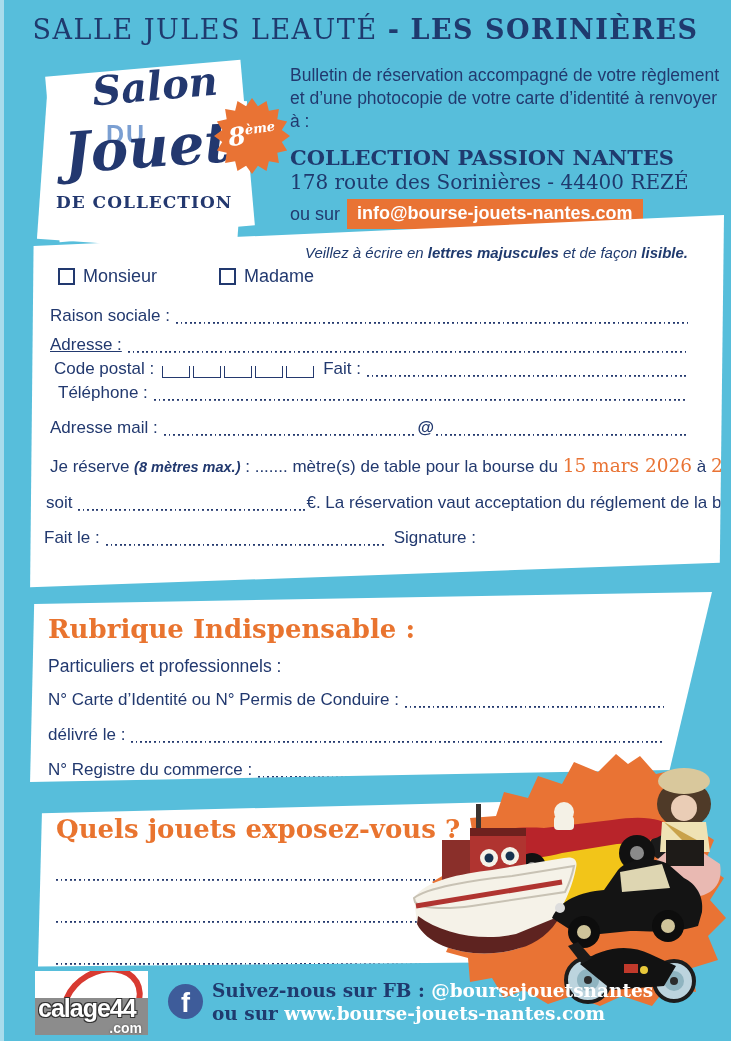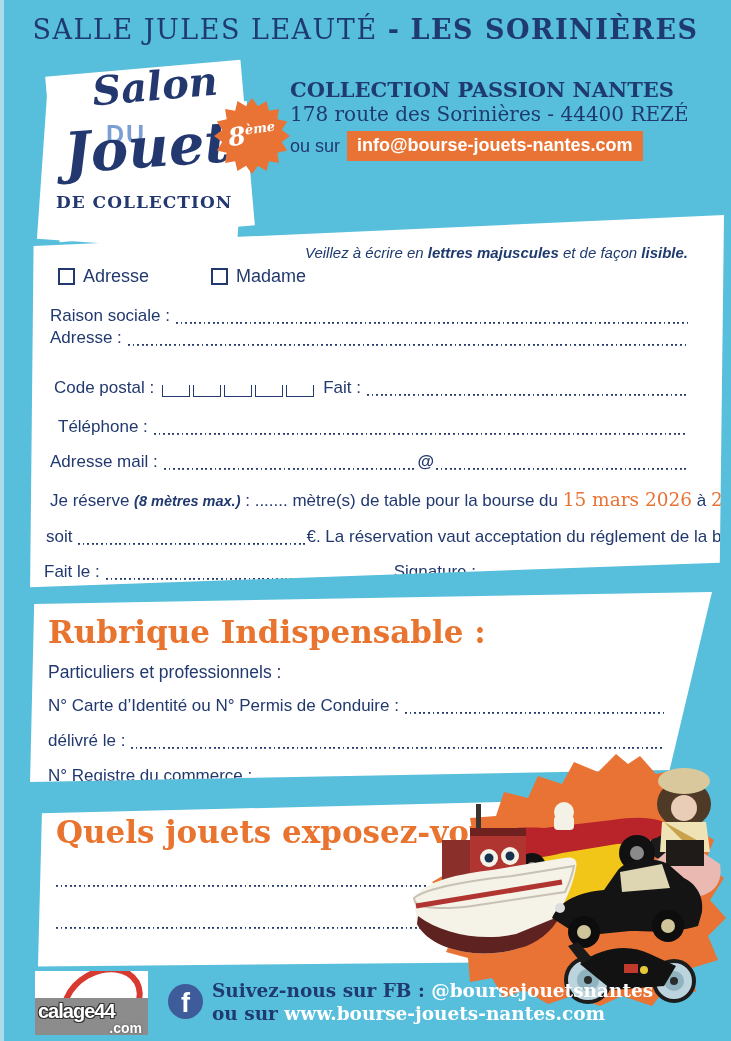--- a/index.html
+++ b/index.html
@@ -66,32 +66,32 @@
     background-image:repeating-linear-gradient(to right,#24396E 0 1.8px,transparent 1.8px 4.6px);
     background-size:100% 1.8px;background-repeat:no-repeat;background-position:left bottom 2px;}
   .dots.fixed{flex:none;}
   .cp-cells{display:flex;align-items:flex-end;margin:0 6px 1px 8px;}
   .cp-cell{width:26px;height:11px;border-left:1.5px solid #24396E;border-right:1.5px solid #24396E;
     border-bottom:1.5px solid #24396E;margin-right:3px;}
   .reserve-row{font-size:17px;white-space:nowrap;}
   .reserve-row .maxi{font-weight:bold;font-style:italic;font-size:14.5px;}
   .hl{font-family:"DejaVu Serif",serif;font-weight:normal;font-size:18.5px;color:#E97334;}
 
-  .section-title{font-family:"DejaVu Serif",serif;font-weight:bold;font-size:31px;color:#E9742F;}
+  .section-title{font-family:"DejaVu Serif",serif;font-weight:bold;font-size:26px;color:#E9742F;}
   .sub{font-size:17.5px;margin-top:12px;}
 
   
   .toys{position:absolute;left:412px;top:748px;width:319px;height:262px;}
 
   
   .calage{position:absolute;left:35px;top:971px;width:113px;height:64px;background:#fff;overflow:hidden;}
   .calage .band{position:absolute;left:0;bottom:0;width:100%;height:37px;background:#8C8C8C;}
   .calage .swoosh{position:absolute;left:24px;top:-2px;width:74px;height:54px;border:6px solid #D83A31;
     border-radius:50%;transform:rotate(-30deg);}
-  .calage .word{position:absolute;left:3px;bottom:12px;font-weight:bold;font-size:20px;color:#fff;
+  .calage .word{position:absolute;left:3px;bottom:12px;font-weight:bold;font-size:25px;color:#fff;
     letter-spacing:-1px;text-shadow:-1px -1px 0 #333,1px -1px 0 #333,-1px 1px 0 #333,1px 1px 0 #333;}
   .calage .com{position:absolute;right:6px;bottom:-1px;font-weight:bold;font-size:14px;color:#fff;
     text-shadow:0 0 2px #444;}
   .fb-icon{position:absolute;left:168px;top:984px;width:35px;height:35px;border-radius:50%;
     background:#3E5C9A;color:#fff;font-weight:bold;font-size:27px;text-align:center;line-height:38px;
     font-family:"Liberation Sans",sans-serif;}
   .fb-text{position:absolute;left:212px;top:979px;font-family:"DejaVu Serif",serif;
     font-weight:bold;font-size:18.5px;line-height:1.25;color:#1F3A6E;}
   .fb-text .white{color:#fff;}
 </style>
@@ -116,64 +116,65 @@
     <div class="logo-coll">DE COLLECTION</div>
     <div class="badge">
       <svg width="76" height="76" viewBox="0 0 100 100">
         <polygon fill="#E97334" points="100,50 89.2,57.8 96.2,69.1 83.3,72.2 85.4,85.4 72.2,83.3 69.1,96.2 57.8,89.2 50,100 42.2,89.2 30.9,96.2 27.8,83.3 14.6,85.4 16.7,72.2 3.8,69.1 10.8,57.8 0,50 10.8,42.2 3.8,30.9 16.7,27.8 14.6,14.6 27.8,16.7 30.9,3.8 42.2,10.8 50,0 57.8,10.8 69.1,3.8 72.2,16.7 85.4,14.6 83.3,27.8 96.2,30.9 89.2,42.2"></polygon>
       </svg>
       <div class="txt"><span>8</span><sup>ème</sup></div>
     </div>
   </div>
 
   <div class="intro">
+    <div class="intro-par">Bulletin de réservation accompagné de votre règlement et d’une photocopie de votre carte d’identité à renvoyer à :</div>
     <div class="org-name">COLLECTION PASSION NANTES</div>
     <div class="org-addr">178 route des Sorinières - 44400 REZÉ</div>
     <div class="email-row">
       <span>ou sur</span>
       <span class="email-chip">info@bourse-jouets-nantes.com</span>
     </div>
   </div>
 
   <div class="panel panel1">
     <div class="panel-inner1">
       <div class="notice">
         <span>Veillez à écrire en </span><b>lettres majuscules</b><span> et de façon </span><b>lisible.</b>
       </div>
       <div class="cb-row">
         <span class="cb-item">
           <span class="cb-box"></span>
-          <span>Adresse</span>
+          <span>Monsieur</span>
         </span>
         <span class="cb-item">
           <span class="cb-box"></span>
           <span>Madame</span>
         </span>
       </div>
       <div class="row" style="margin-top:19px;margin-left:0;">
         <span class="lbl">Raison sociale :</span>
         <span class="dots"></span>
       </div>
-      <div class="row" style="margin-top:2px;">
+      <div class="row" style="margin-top:9px;text-decoration:underline;">
         <span class="lbl">Adresse :</span>
         <span class="dots"></span>
       </div>
-      <div class="row" style="margin-top:30px;margin-left:4px;">
+      <div class="row" style="margin-top:4px;margin-left:4px;">
         <span class="lbl">Code postal :</span>
         <span class="cp-cells">
           <span class="cp-cell"></span>
           <span class="cp-cell"></span>
           <span class="cp-cell"></span>
           <span class="cp-cell"></span>
           <span class="cp-cell"></span>
         </span>
         <span class="lbl">Fait :</span>
         <span class="dots"></span>
       </div>
-      <div class="row" style="margin-top:19px;margin-left:8px;">
+      <div class="row" style="margin-top:4px;margin-left:8px;">
         <span class="lbl">Téléphone :</span>
         <span class="dots"></span>
       </div>
       <div class="row" style="margin-top:15px;">
         <span class="lbl">Adresse mail :</span>
         <span class="dots"></span>
         <span class="lbl" style="font-weight:bold;margin-left:2px;">@</span>
         <span class="dots" style="margin-left:2px;"></span>
       </div>
       <div class="reserve-row" style="margin-top:17px;">

